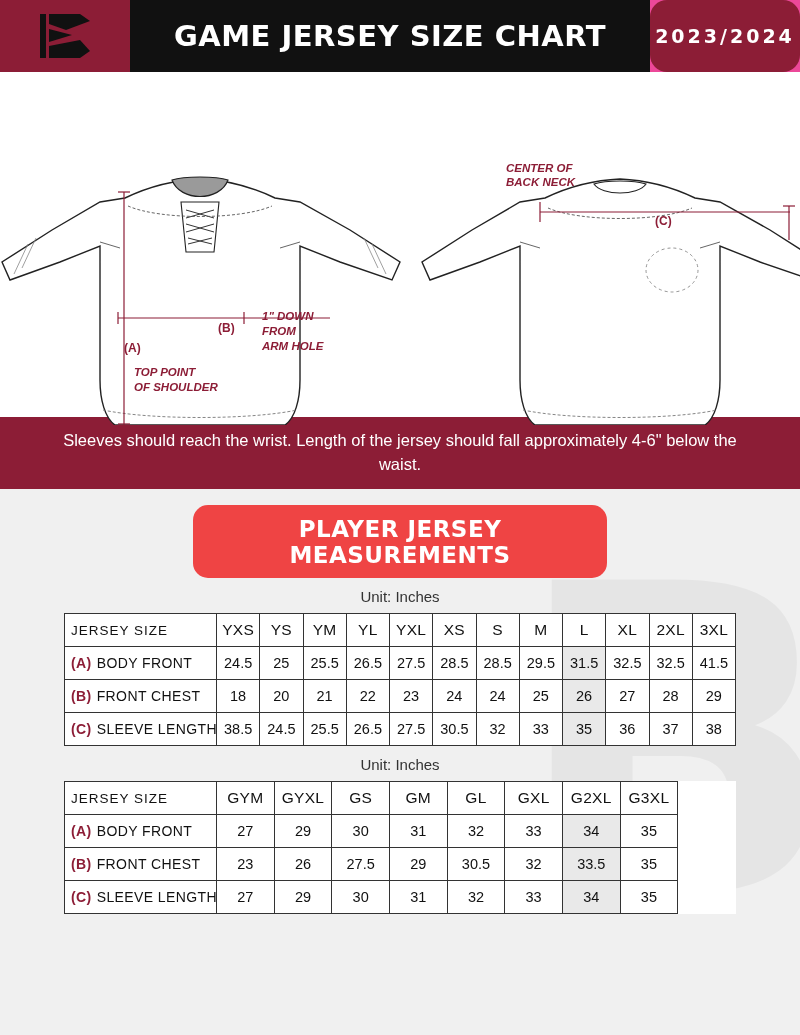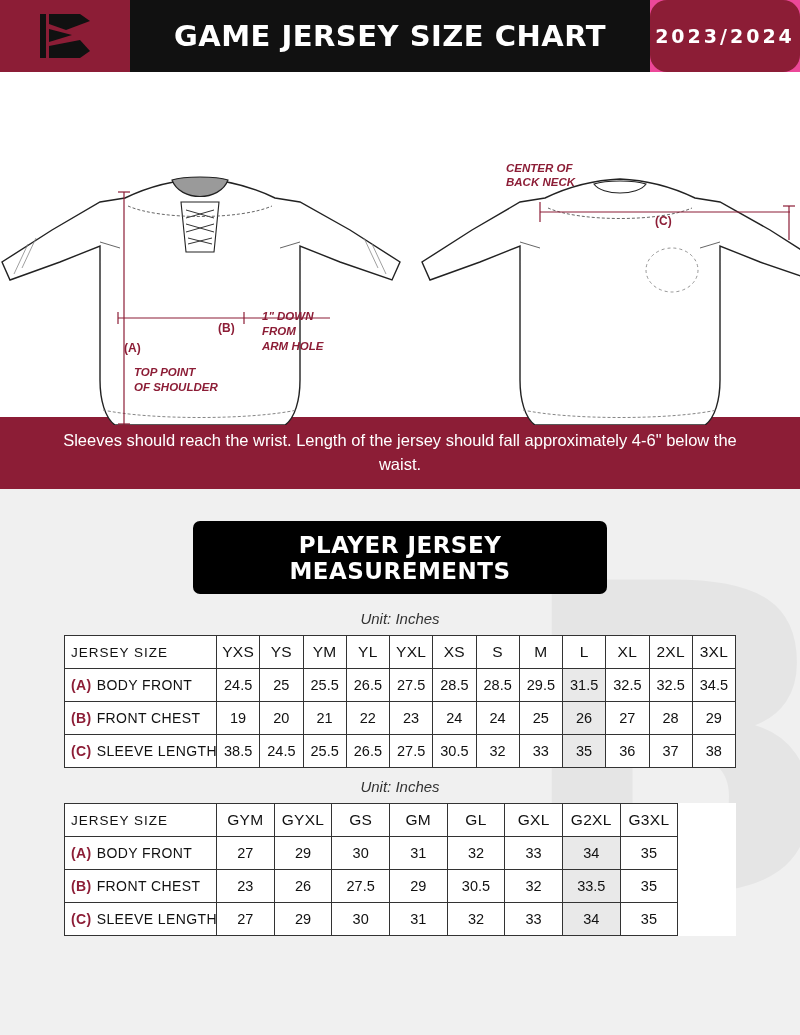--- a/index.html
+++ b/index.html
@@ -99,35 +99,34 @@
     font-size: 430px;
     font-weight: bold;
     color: rgba(0,0,0,0.045);
     font-family: "DejaVu Sans", sans-serif;
     line-height: 1;
     pointer-events: none;
     user-select: none;
   }
   .section-title {
     position: relative;
-    background: #000000;
+    background: #ef4444;
     color: #ffffff;
     width: 414px;
-    margin: 16px auto;
+    margin: 0 auto;
     text-align: center;
     font-size: 23px;
     font-weight: bold;
     letter-spacing: 0.5px;
     padding: 11px 0 10px 0;
-    border-radius: 7px;
+    border-radius: 15px;
     font-family: "DejaVu Sans", sans-serif;
   }
   .unit-label {
     text-align: center;
-    font-style: italic;
     font-size: 15px;
     color: #333333;
     margin: 10px 0 8px 0;
     position: relative;
   }
   .table-wrap {
     position: relative;
     padding: 0 64px;
   }
   table {
@@ -282,25 +281,25 @@
             <td>25</td>
             <td>25.5</td>
             <td>26.5</td>
             <td>27.5</td>
             <td>28.5</td>
             <td>28.5</td>
             <td>29.5</td>
             <td class="hl">31.5</td>
             <td>32.5</td>
             <td>32.5</td>
-            <td>34.5</td>
+            <td>41.5</td>
           </tr>
           <tr>
             <td class="row-label"><span class="tag">(B)</span>FRONT CHEST</td>
-            <td>19</td>
+            <td>18</td>
             <td>20</td>
             <td>21</td>
             <td>22</td>
             <td>23</td>
             <td>24</td>
             <td>24</td>
             <td>25</td>
             <td class="hl">26</td>
             <td>27</td>
             <td>28</td>

